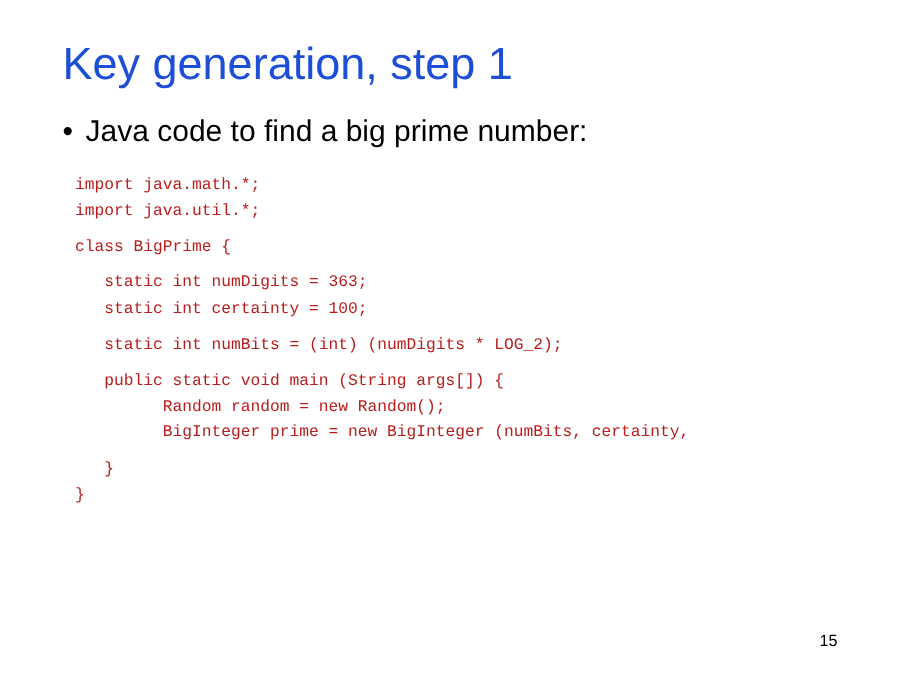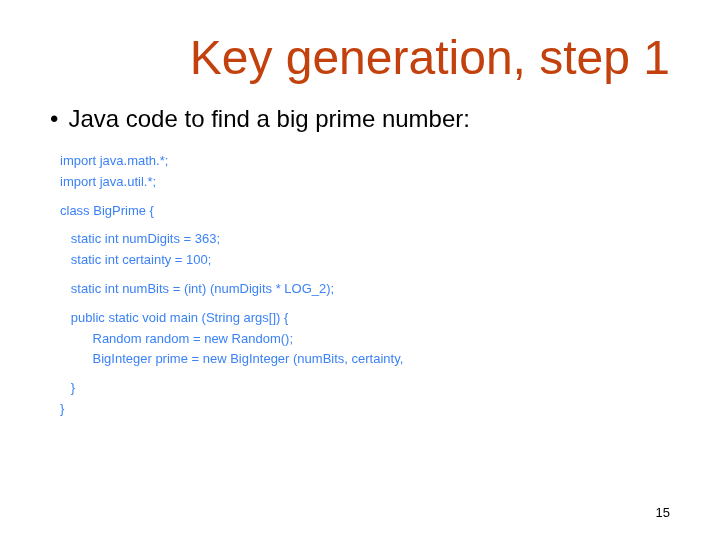--- a/index.html
+++ b/index.html
@@ -18,44 +18,44 @@
 
     .slide {
       width: 720px;
       height: 540px;
       background: #ffffff;
       padding: 30px 50px 30px 50px;
       position: relative;
     }
 
     .title {
-      font-size: 48px;
+      font-size: 36px;
       font-weight: normal;
-      text-align: right;
+      text-align: left;
       margin-bottom: 20px;
-      color: #c2410c;
+      color: #1d4ed8;
     }
 
     .bullet-point {
       font-size: 24px;
       color: #000000;
       margin-bottom: 18px;
       display: flex;
       align-items: flex-start;
       gap: 10px;
     }
 
     .bullet-point .bullet {
       font-size: 24px;
     }
 
     .code-block {
-      font-family: Liberation Sans, sans-serif;
+      font-family: Liberation Mono, monospace;
       font-size: 13px;
-      color: #3b82f6;
+      color: #b91c1c;
       line-height: 1.6;
       margin-left: 10px;
     }
 
     .code-line {
       white-space: pre;
       display: block;
     }
 
     .code-spacer {

